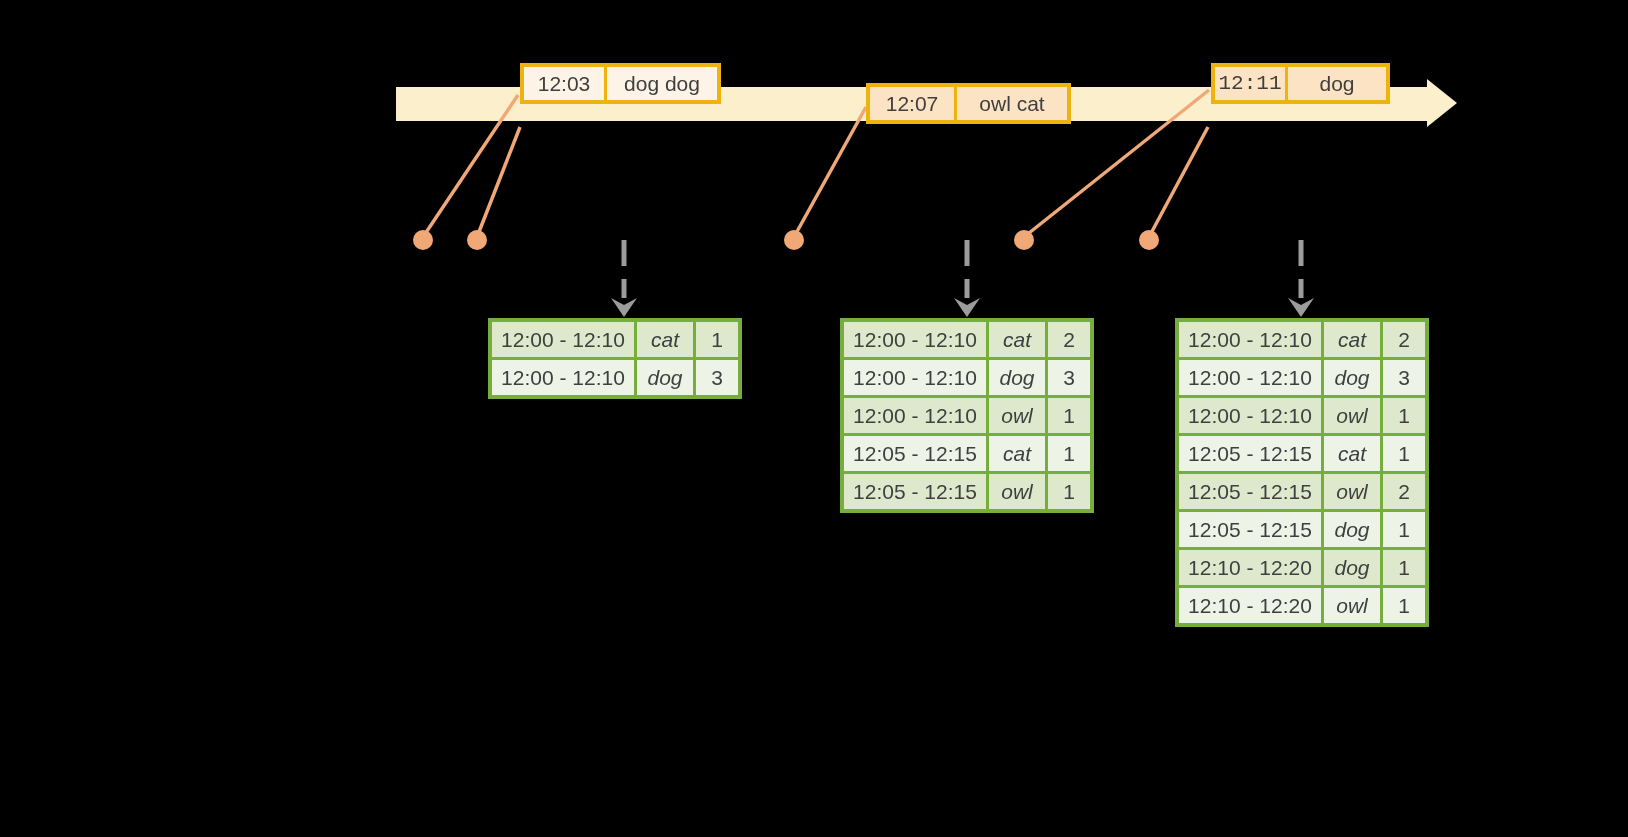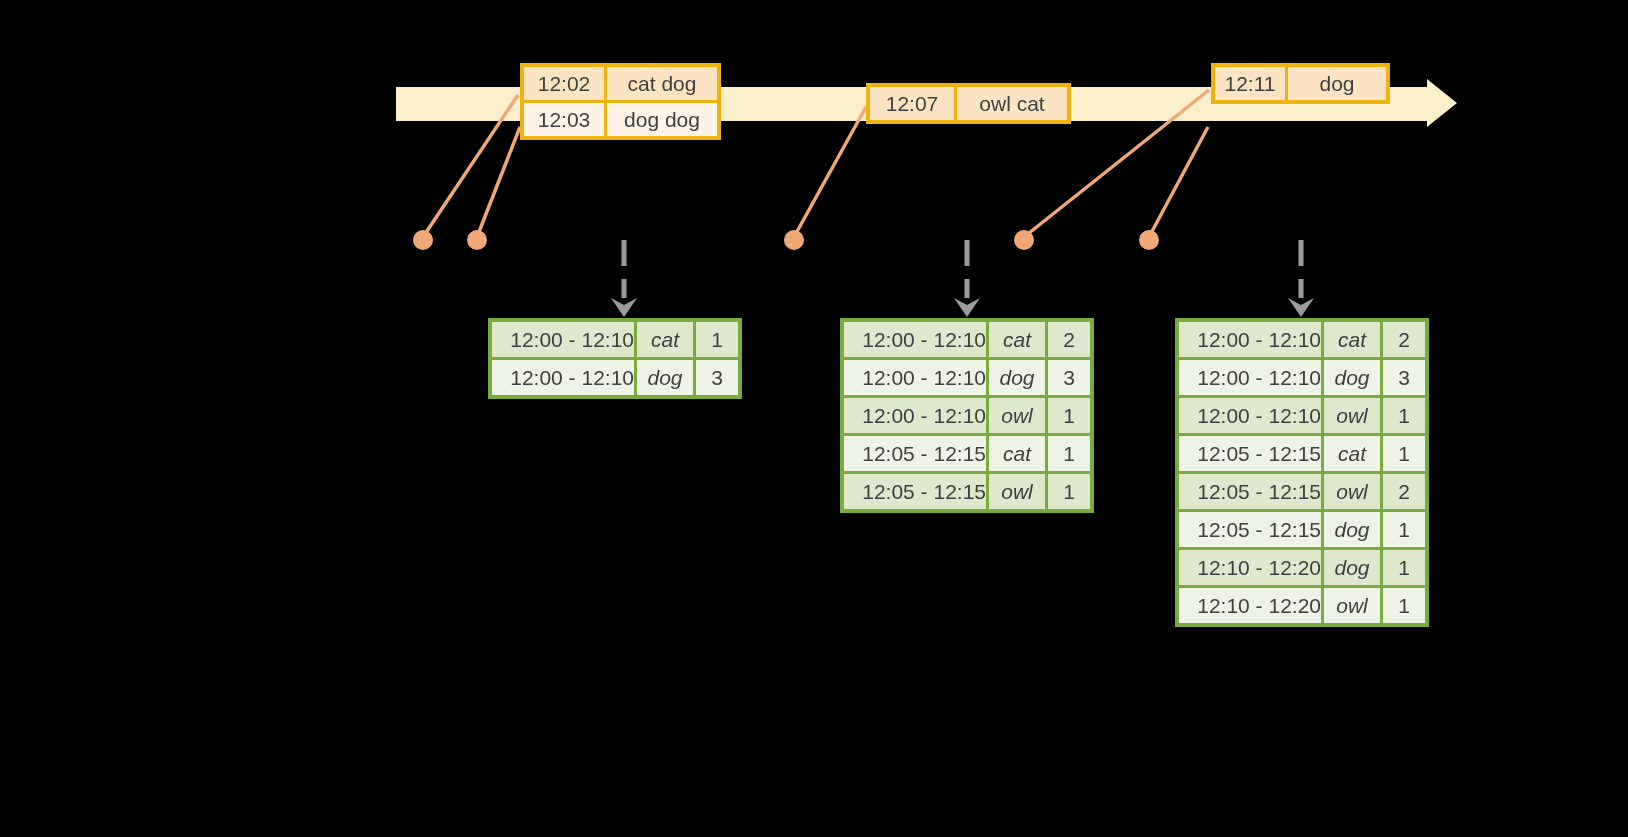--- a/index.html
+++ b/index.html
@@ -14,27 +14,27 @@
     font-size:21px;color:var(--text,#3f3f3f);line-height:1;
     overflow:hidden;white-space:nowrap;
   }
   
   table.event{border:4px solid var(--event-border);}
   table.event td{border:3px solid var(--event-border);height:33px;}
   table.event tr.odd td{background:var(--event-row-odd);}
   table.event tr.even td{background:var(--event-row-even);text-align:center;}
   #et1 td:nth-child(1){width:80px;} #et1 td:nth-child(2){width:110px;}
   #et2 td:nth-child(1){width:84px;text-align:center;} #et2 td:nth-child(2){width:110px;}
-  #et3 td:nth-child(1){width:70px;} #et3 td:nth-child(2){width:98px;}
+  #et3 td:nth-child(1){width:70px;font-family:Liberation Mono, monospace;} #et3 td:nth-child(2){width:98px;}
   
   table.result{border:4px solid var(--result-border);}
   table.result td{border:3px solid var(--result-border);height:35px;}
   table.result tr.odd td{background:var(--result-row-odd);}
   table.result tr.even td{background:var(--result-row-even);}
-  table.result td:nth-child(1){width:142px;text-align:right;}
+  table.result td:nth-child(1){width:142px;}
   table.result td:nth-child(2){width:56px;font-style:italic;}
   table.result td:nth-child(3){width:42px;}
 </style>
 </head>
 <body style="background: rgb(0, 0, 0);">
 
 <div class="stage" style="--event-border: #efb310; --event-row-odd: #fbe3c3; --event-row-even: #fdf4e7; --result-border: #76ad3d; --result-row-odd: #dde8cc; --result-row-even: #eef3e7; --text: #3f3f3f; background: rgb(0, 0, 0);">
 
   <svg width="1628" height="837" viewBox="0 0 1628 837">
 
@@ -61,24 +61,20 @@
       <path d="M 611 298 L 624 317 L 637 298 L 624 305 Z" class="fill-gray" fill="#9c9c9c"></path>
       <line x1="967" y1="240" x2="967" y2="298" class="dash" stroke="#9c9c9c" stroke-width="5" stroke-dasharray="26 13"></line>
       <path d="M 954 298 L 967 317 L 980 298 L 967 305 Z" class="fill-gray" fill="#9c9c9c"></path>
       <line x1="1301" y1="240" x2="1301" y2="298" class="dash" stroke="#9c9c9c" stroke-width="5" stroke-dasharray="26 13"></line>
       <path d="M 1288 298 L 1301 317 L 1314 298 L 1301 305 Z" class="fill-gray" fill="#9c9c9c"></path>
     </g>
   </svg>
 
   <table class="event" id="et1" style="left:520px;top:63px">
       <tbody>
-        <tr class="odd">
-          <td>12:02</td>
-          <td>cat dog</td>
-        </tr>
         <tr class="even">
           <td>12:03</td>
           <td>dog dog</td>
         </tr>
       </tbody>
     </table>
 
   <table class="event" id="et2" style="left:866px;top:83px">
       <tbody>
         <tr class="odd">

